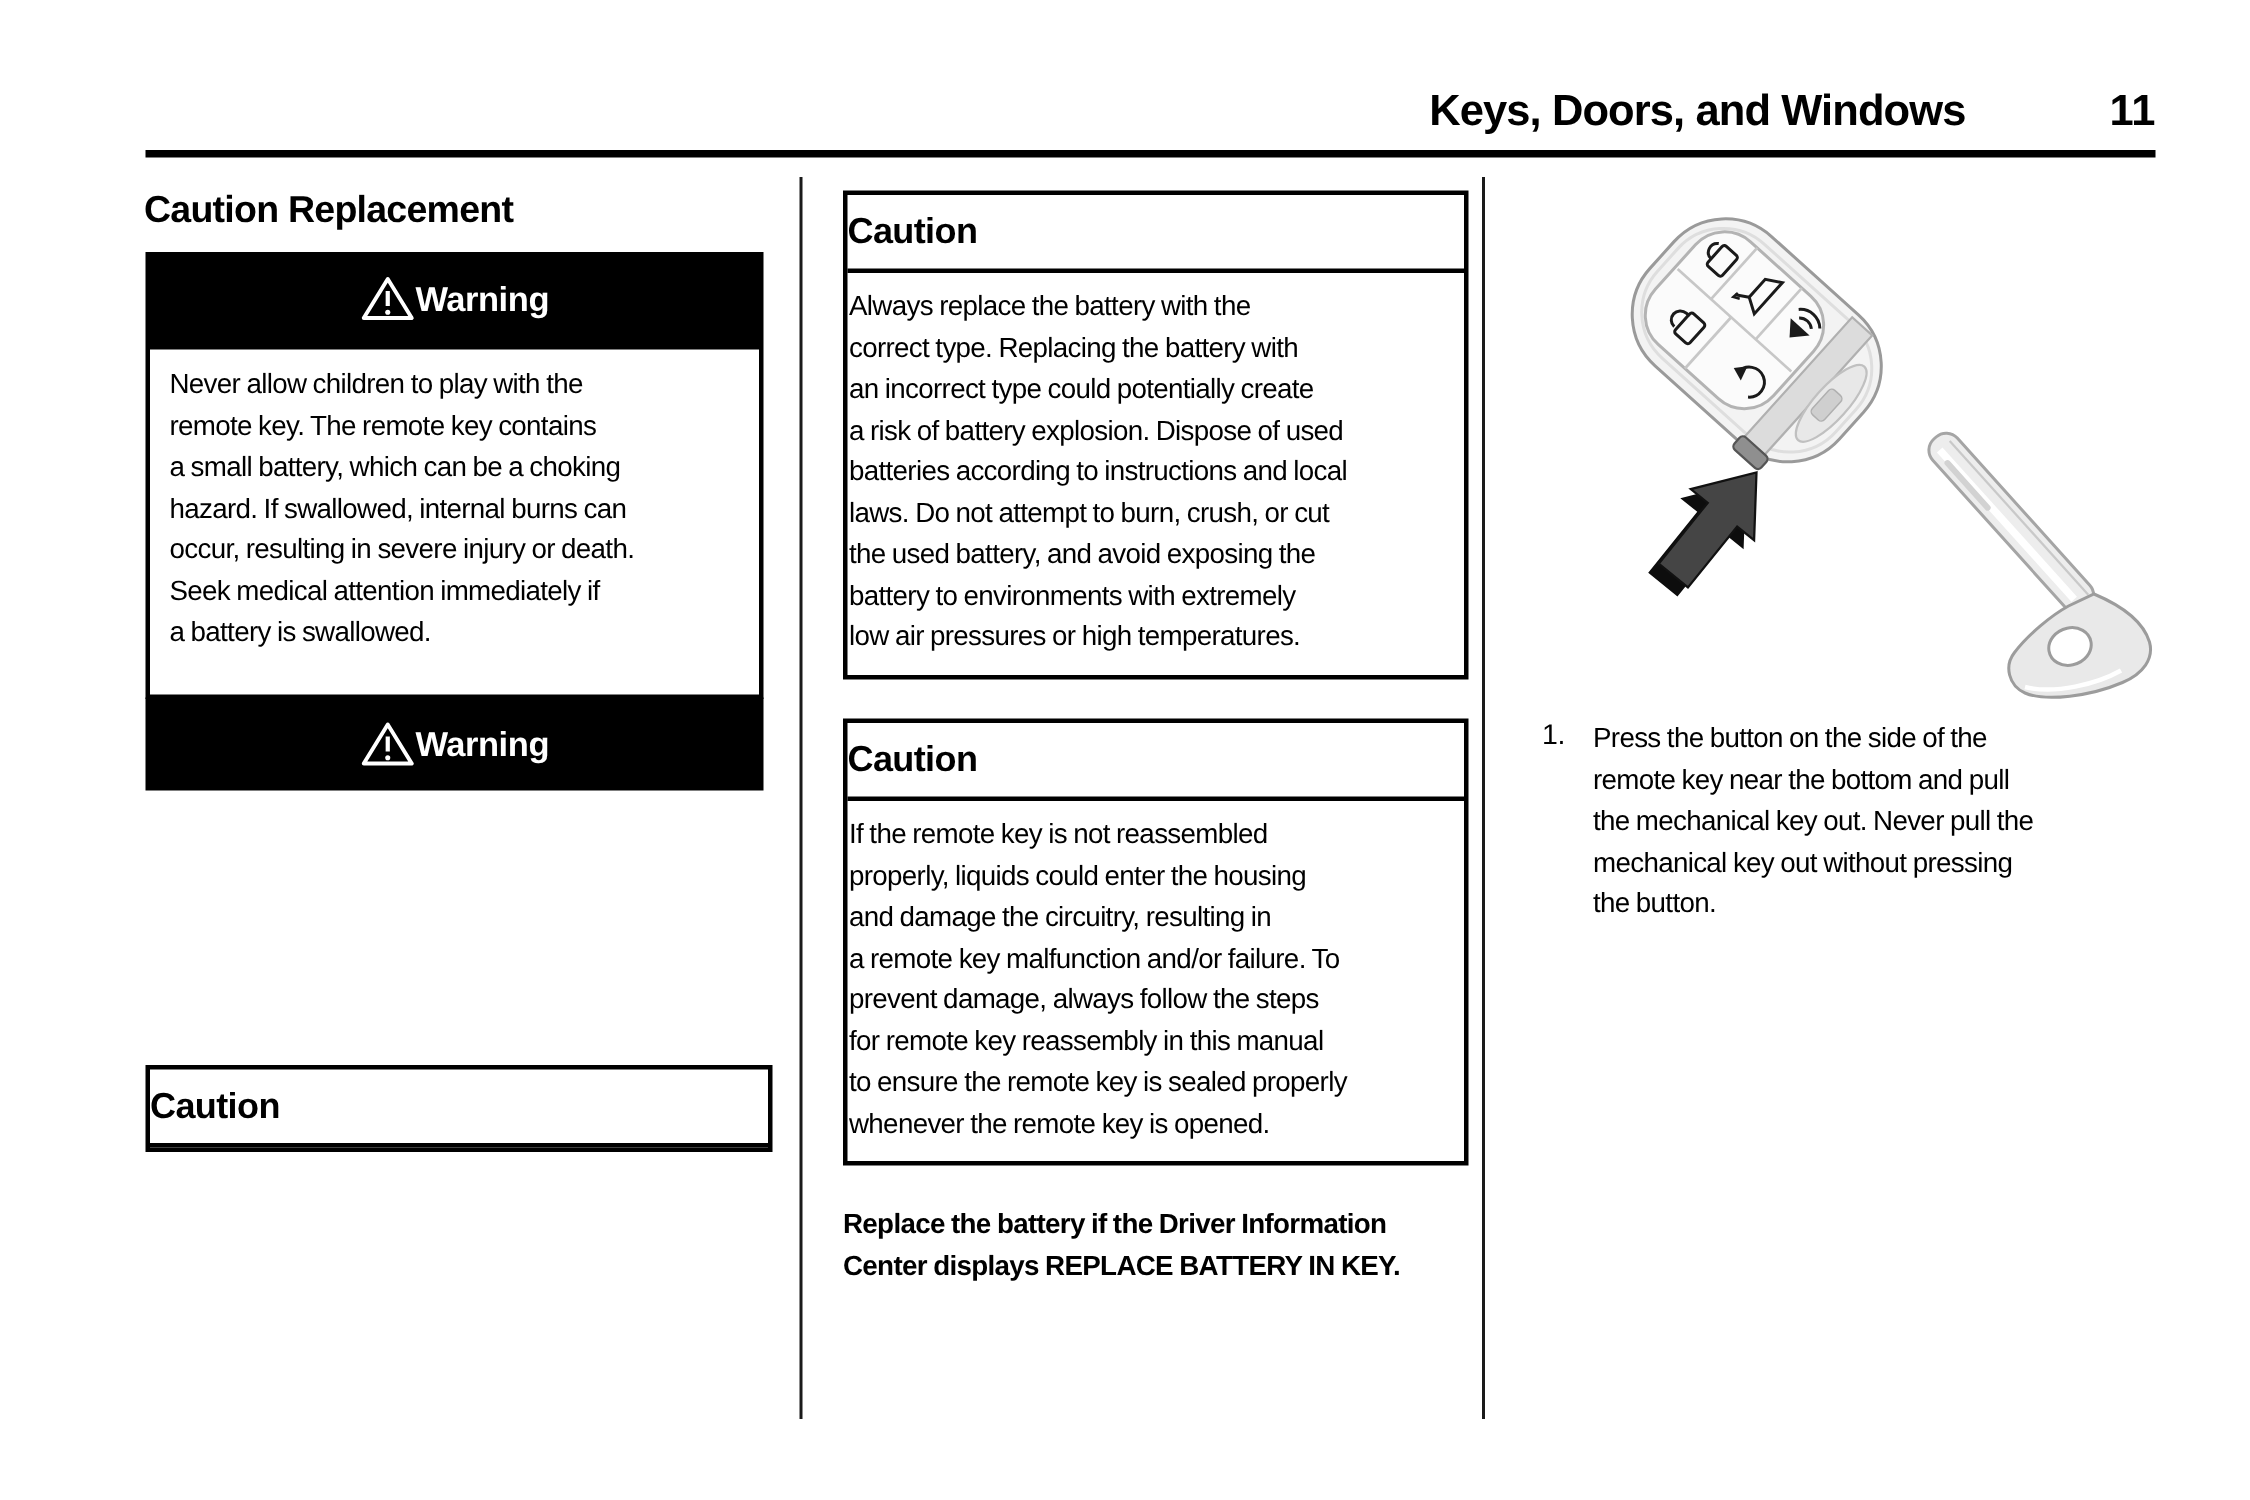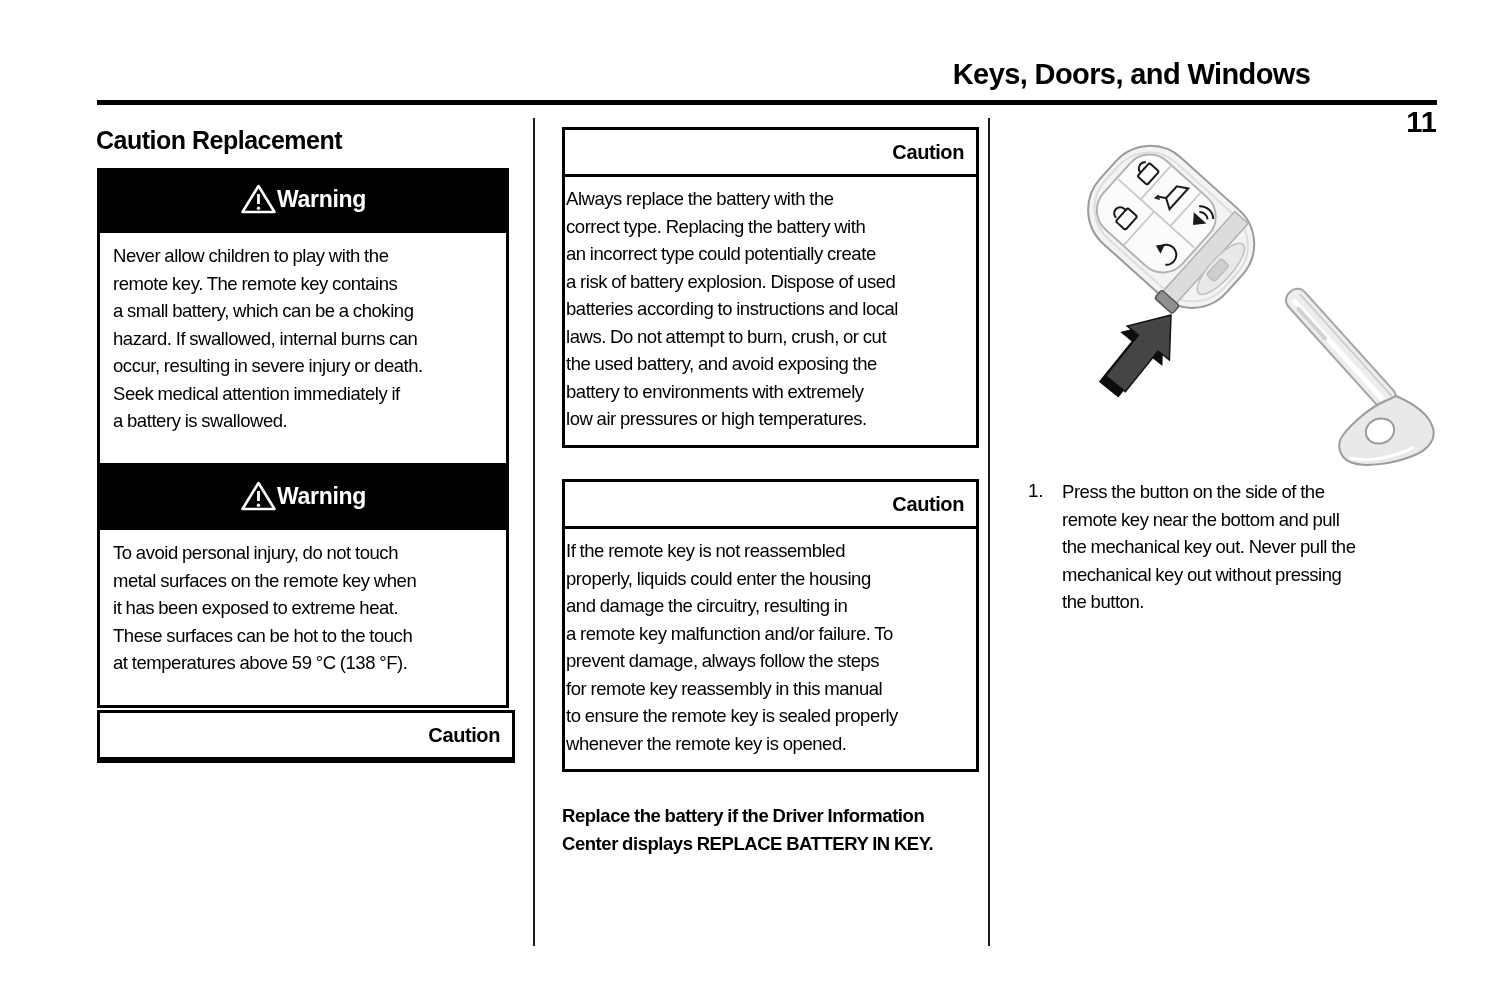--- a/index.html
+++ b/index.html
@@ -5,21 +5,21 @@
   html,body{margin:0;padding:0;}
   body{
     width:1500px;height:1000px;position:relative;background:#ffffff;
     font-family:"Liberation Sans",sans-serif;color:#000;
     -webkit-font-smoothing:antialiased;
   }
   .abs{position:absolute;}
   
   .hdr{left:97px;top:58px;width:1340px;display:flex;justify-content:flex-end;align-items:flex-start;gap:96px;}
   .hdr-title{font-size:29px;font-weight:bold;letter-spacing:-0.6px;}
-  .hdr-num{font-size:29px;font-weight:bold;margin-top:48px;}
+  .hdr-num{font-size:29px;font-weight:bold;}
   .hdr-rule{left:97px;top:100px;width:1340px;height:5px;background:#000;}
   
   .colsep{width:2px;top:118px;height:828px;background:#1a1a1a;}
   .sep1{left:533px;}
   .sep2{left:988px;}
   
   .h2{font-size:25px;font-weight:bold;letter-spacing:-0.5px;}
   .bodytext{
     font-size:18.5px;line-height:27.5px;letter-spacing:-0.45px;word-spacing:-0.5px;
     white-space:pre-line;
@@ -27,21 +27,21 @@
   
   .warnbox{width:412px;}
   .warnhead{
     background:#000;color:#fff;height:62px;display:flex;align-items:center;justify-content:center;
     font-size:23px;font-weight:bold;letter-spacing:-0.3px;
   }
   .warnbody{border:3px solid #000;background:#fff;padding:9px 10px 28px 13px;}
   
   .cautbox{border:3px solid #000;background:#fff;}
   .cauthead{
-    text-align:right;font-size:20px;font-weight:bold;letter-spacing:-0.4px;
+    text-align:left;font-size:24px;font-weight:bold;letter-spacing:-0.4px;
     padding:11px 12px 10px 0;border-bottom:3px solid #000;
   }
   .cautbody{padding:8px 10px 12px 1px;}
   .w412{width:412px;}
   .w411{width:411px;}
   
   .stepnum{font-size:19px;letter-spacing:-0.3px;}
 </style>
 </head>
 <body>
@@ -78,27 +78,20 @@
 </div>
 
 <div class="abs warnbox" style="left:97px;top:465px;">
   <div class="warnhead">
     <svg width="37" height="32" viewBox="0 0 37 32">
       <path d="M18.5 3 L34.5 29 L2.5 29 Z" fill="none" stroke="#fff" stroke-width="2.6" stroke-linejoin="round"></path>
       <line x1="18.5" y1="11" x2="18.5" y2="21" stroke="#fff" stroke-width="2.8"></line>
       <circle cx="18.5" cy="25.2" r="1.7" fill="#fff"></circle>
     </svg>
     <span>Warning</span>
-  </div>
-  <div class="warnbody">
-    <div class="bodytext">To avoid personal injury, do not touch
-metal surfaces on the remote key when
-it has been exposed to extreme heat.
-These surfaces can be hot to the touch
-at temperatures above 59 °C (138 °F).</div>
   </div>
 </div>
 
 <div class="abs cautbox w412" style="left:97px;top:710px;">
   <div class="cauthead">Caution</div>
 </div>
 
 <div class="abs cautbox w411" style="left:562px;top:127px;">
   <div class="cauthead">Caution</div>
   <div class="cautbody">

